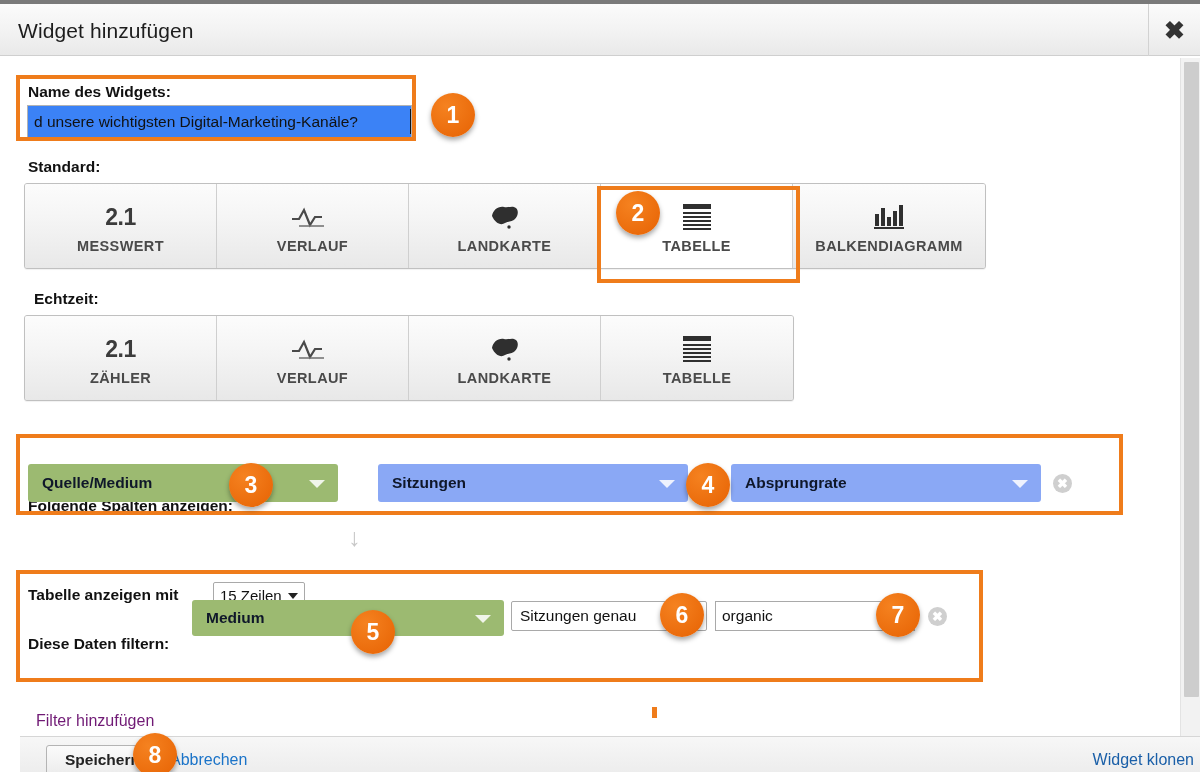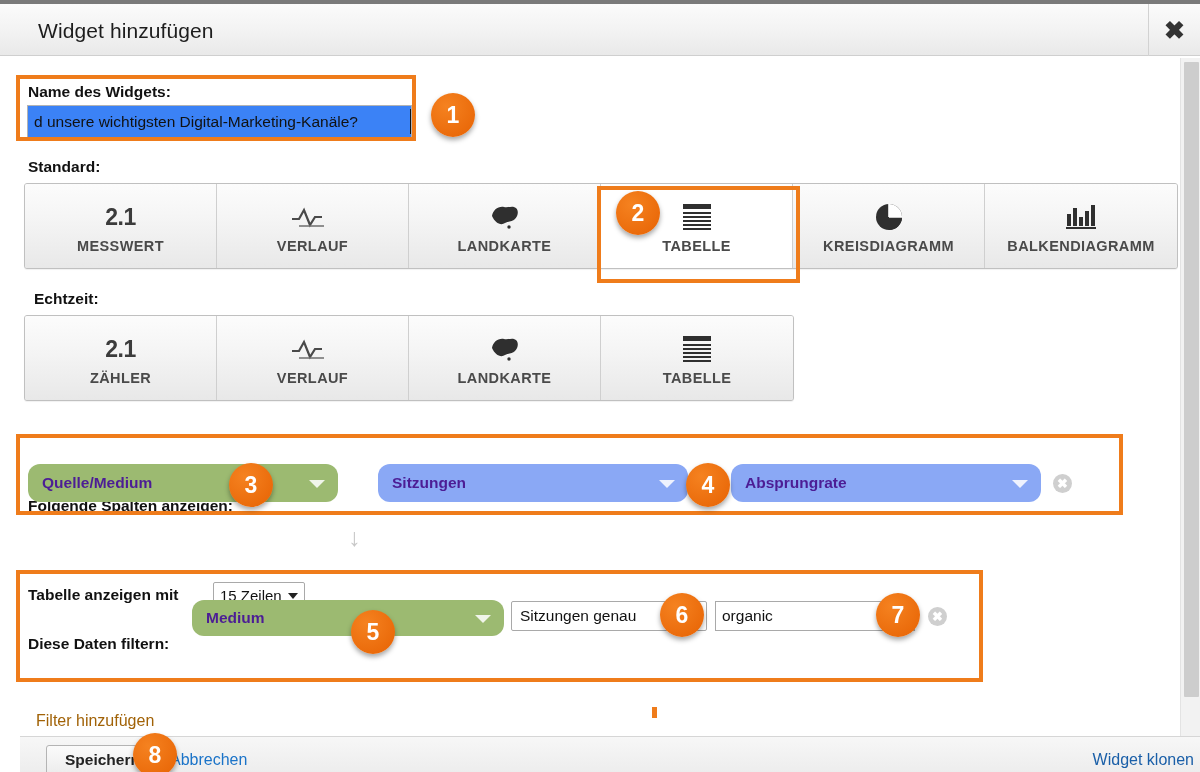--- a/index.html
+++ b/index.html
@@ -20,21 +20,21 @@
   #topline { position:absolute; left:0; top:0; width:1200px; height:4px;
              background:#7a7a7a; }
 
   
   #titlebar {
     position:absolute; left:0; top:4px; width:1200px; height:52px;
     background:linear-gradient(to bottom,#fbfbfb 0%,#f3f3f3 50%,#e9e9e9 100%);
     border-bottom:1px solid #cfcfcf;
   }
   #title {
-    position:absolute; left:38px; top:15px;
+    position:absolute; left:18px; top:15px;
     font-size:21px; color:#1d1d1d; letter-spacing:.1px;
   }
   #closebtn {
     position:absolute; right:0; top:0; width:52px; height:52px;
     border-left:1px solid #d2d2d2;
     display:flex; align-items:center; justify-content:center;
     cursor:pointer;
   }
   #closebtn span { font-size:25px; color:#333; line-height:1; font-weight:bold; }
 
@@ -97,23 +97,23 @@
   .typebtn .cap {
     font-size:14.5px; font-weight:bold; color:#4a4a4a;
     letter-spacing:.4px; margin-top:2px;
   }
   .num21 { font-size:23px; font-weight:bold; color:#3c3c3c; letter-spacing:-.5px; }
 
   
   #colsPanelLbl { position:absolute; left:28px; top:440px; }
 
   .pill {
-    position:absolute; height:38px; border-radius:12px;
+    position:absolute; height:38px; border-radius:3px;
     display:flex; align-items:center;
-    color:#4c1d95; font-size:15.5px; font-weight:bold;
+    color:#0f172a; font-size:15.5px; font-weight:bold;
     padding-left:14px; cursor:pointer;
   }
   .pill.green { background:#9cba71; }
   .pill.blue  { background:#8aa8f5; }
   .pill .arw {
     position:absolute; right:13px; top:50%; margin-top:-3px;
     width:0;height:0;border-left:8px solid transparent;border-right:8px solid transparent;
     border-top:8px solid rgba(255,255,255,.85);
   }
 
@@ -153,21 +153,21 @@
     width:0;height:0;border-left:5px solid transparent;border-right:5px solid transparent;
     border-top:6px solid #222;
   }
   .txtbox {
     position:absolute; height:30px; border:1px solid #a9a9a9;
     background:#fff; font-size:15.5px; color:#111;
     padding:0 6px; font-family:"Liberation Sans", sans-serif;
   }
   #addFilter {
     position:absolute; left:36px; top:655px;
-    font-size:16px; color:#a16207; cursor:pointer;
+    font-size:16px; color:#701a75; cursor:pointer;
   }
   #filtTick { position:absolute; left:652px; top:650px; width:5px; height:11px; background:#ef7c1b; }
 
   
   #linkLbl { position:absolute; left:28px; top:702px; }
   #repIcon {
     position:absolute; left:254px; top:703px; width:16px; height:19px;
     background:#fff; border:2px solid #c9c9c9;
   }
   #repIcon i {
@@ -256,32 +256,20 @@
           <svg width="40" height="32" viewBox="0 0 40 32">
             <rect x="6" y="3" width="28" height="5" fill="#2f2f2f"></rect>
             <rect x="6" y="11" width="28" height="2" fill="#2f2f2f"></rect>
             <rect x="6" y="15" width="28" height="2" fill="#2f2f2f"></rect>
             <rect x="6" y="19" width="28" height="2" fill="#2f2f2f"></rect>
             <rect x="6" y="23" width="28" height="2" fill="#2f2f2f"></rect>
             <rect x="6" y="27" width="28" height="2" fill="#2f2f2f"></rect>
           </svg>
         </div>
         <div class="cap">TABELLE</div>
-      </div>
-      <div class="typebtn">
-        <div class="ico">
-          <svg width="32" height="32" viewBox="0 0 32 32">
-            <circle cx="16" cy="16" r="13" fill="#2f2f2f"></circle>
-            <path d="M16 16 L16 3 A13 13 0 0 1 29 16 Z" fill="#fff"></path>
-            <path d="M16 16 L29 16 A13 13 0 0 1 16 29 Z" fill="#2f2f2f"></path>
-            <line x1="16" y1="16" x2="29" y2="16" stroke="#fff" stroke-width="1.6"></line>
-            <line x1="16" y1="3" x2="16" y2="16" stroke="#fff" stroke-width="1.6"></line>
-          </svg>
-        </div>
-        <div class="cap">KREISDIAGRAMM</div>
       </div>
       <div class="typebtn">
         <div class="ico">
           <svg width="40" height="30" viewBox="0 0 40 30">
             <rect x="6" y="12" width="4" height="12" fill="#2f2f2f"></rect>
             <rect x="12" y="6" width="4" height="18" fill="#2f2f2f"></rect>
             <rect x="18" y="15" width="4" height="9" fill="#2f2f2f"></rect>
             <rect x="24" y="9" width="4" height="15" fill="#2f2f2f"></rect>
             <rect x="30" y="3" width="4" height="21" fill="#2f2f2f"></rect>
             <line x1="5" y1="26" x2="35" y2="26" stroke="#2f2f2f" stroke-width="1.8"></line>

